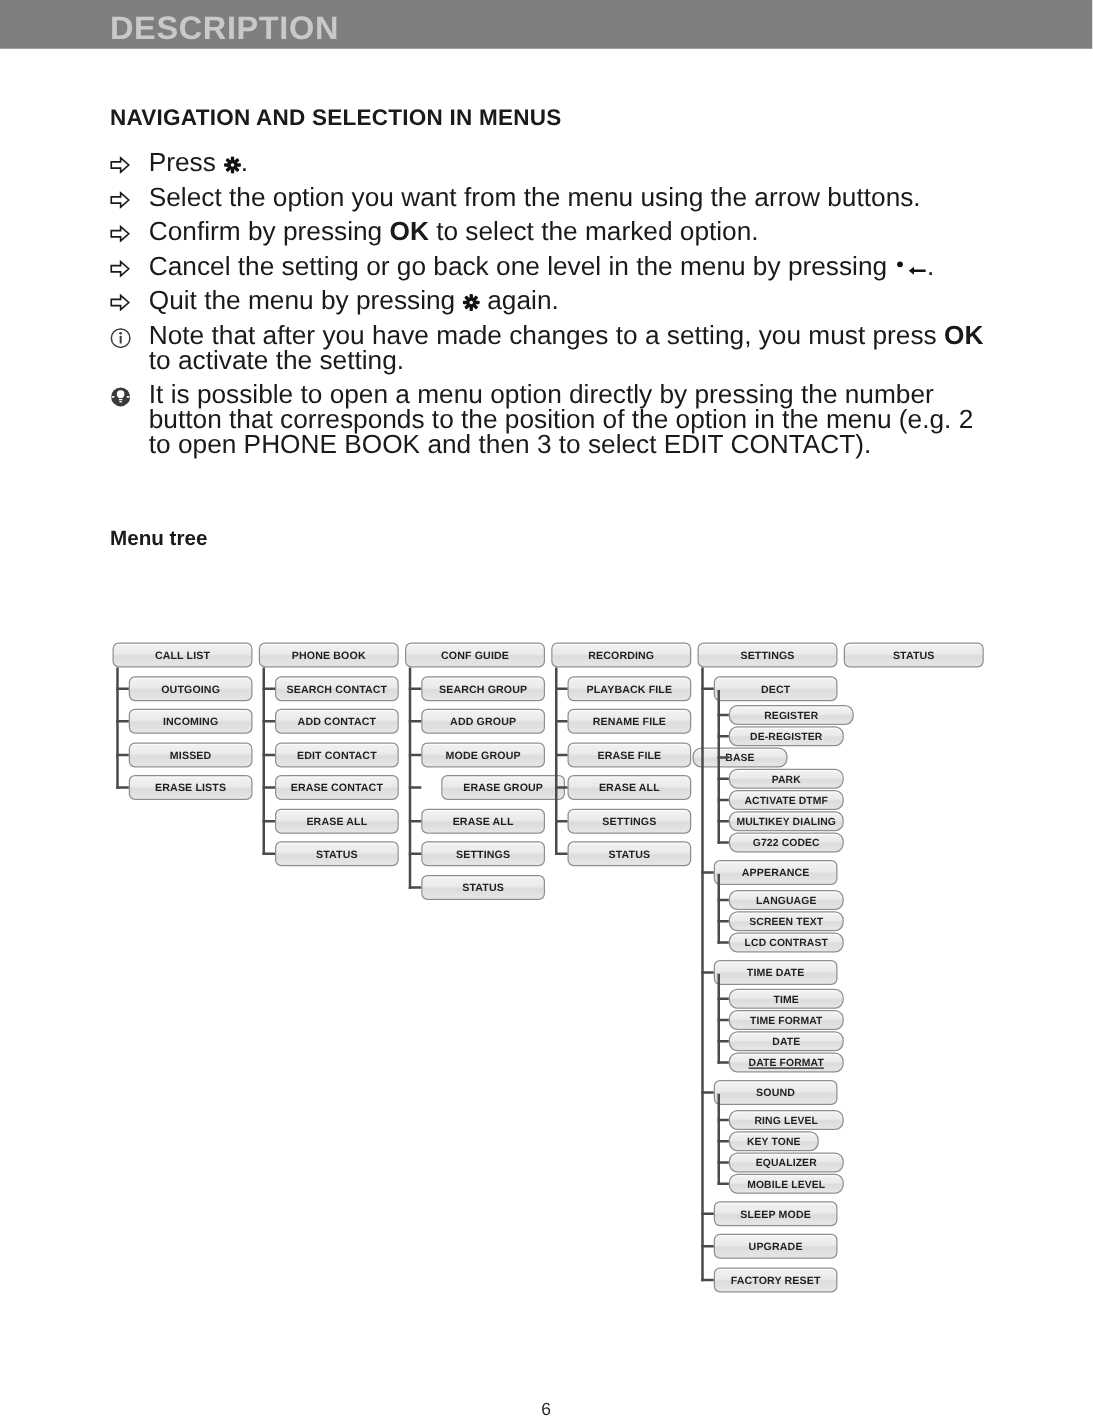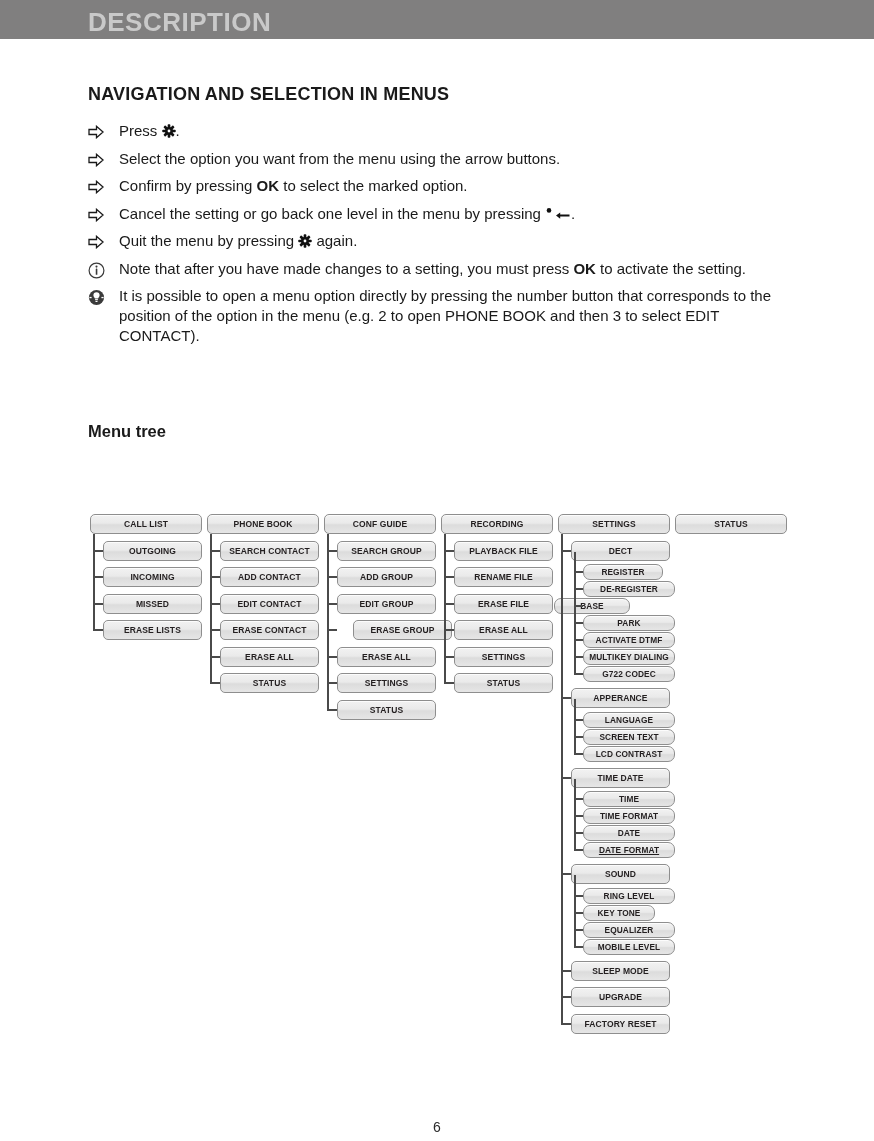--- a/index.html
+++ b/index.html
@@ -37,21 +37,21 @@
     color: #1a1a1a;
     white-space: nowrap;
   }
 
   .steps { position: absolute; left: 88px; top: 82px; width: 700px; }
 
   .step {
     display: flex;
     align-items: flex-start;
     margin-bottom: 7.5px;
-    font-size: 15px;
+    font-size: 21px;
     line-height: 20px;
     color: #1a1a1a;
   }
   .step-marker {
     width: 31px; flex: 0 0 31px;
     display: flex; align-items: flex-start;
     padding-top: 1px;
   }
   .step-text { flex: 1 1 auto; }
   .step-text b { font-weight: bold; }
@@ -248,21 +248,21 @@
       <div class="node lvl2" style="left: 220px; top: 607.5px; width: 99px; height: 20px;">ERASE ALL</div>
       <div class="connector-h" style="left: 210px; top: 616.5px; width: 10px;"></div>
       <div class="node lvl2" style="left: 220px; top: 634px; width: 99px; height: 20px;">STATUS</div>
       <div class="connector-h" style="left: 210px; top: 643px; width: 10px;"></div>
       <div class="connector-v" style="left: 210px; top: 495px; height: 150px;"></div>
       <div class="node lvl1" style="left: 324px; top: 475px; width: 112px; height: 20px;">CONF GUIDE</div>
       <div class="node lvl2" style="left: 337px; top: 501.5px; width: 99px; height: 20px;">SEARCH GROUP</div>
       <div class="connector-h" style="left: 327px; top: 510.5px; width: 10px;"></div>
       <div class="node lvl2" style="left: 337px; top: 528px; width: 99px; height: 20px;">ADD GROUP</div>
       <div class="connector-h" style="left: 327px; top: 537px; width: 10px;"></div>
-      <div class="node lvl2" style="left: 337px; top: 554.5px; width: 99px; height: 20px;">EDIT GROUP</div>
+      <div class="node lvl2" style="left: 337px; top: 554.5px; width: 99px; height: 20px;">MODE GROUP</div>
       <div class="connector-h" style="left: 327px; top: 563.5px; width: 10px;"></div>
       <div class="node lvl2" style="left: 337px; top: 581px; width: 99px; height: 20px; margin-left: 16px;">ERASE GROUP</div>
       <div class="connector-h" style="left: 327px; top: 590px; width: 10px;"></div>
       <div class="node lvl2" style="left: 337px; top: 607.5px; width: 99px; height: 20px;">ERASE ALL</div>
       <div class="connector-h" style="left: 327px; top: 616.5px; width: 10px;"></div>
       <div class="node lvl2" style="left: 337px; top: 634px; width: 99px; height: 20px;">SETTINGS</div>
       <div class="connector-h" style="left: 327px; top: 643px; width: 10px;"></div>
       <div class="node lvl2" style="left: 337px; top: 660.5px; width: 99px; height: 20px;">STATUS</div>
       <div class="connector-h" style="left: 327px; top: 669.5px; width: 10px;"></div>
       <div class="connector-v" style="left: 327px; top: 495px; height: 176.5px;"></div>
@@ -276,21 +276,21 @@
       <div class="node lvl2" style="left: 454px; top: 581px; width: 99px; height: 20px;">ERASE ALL</div>
       <div class="connector-h" style="left: 444px; top: 590px; width: 10px;"></div>
       <div class="node lvl2" style="left: 454px; top: 607.5px; width: 99px; height: 20px;">SETTINGS</div>
       <div class="connector-h" style="left: 444px; top: 616.5px; width: 10px;"></div>
       <div class="node lvl2" style="left: 454px; top: 634px; width: 99px; height: 20px;">STATUS</div>
       <div class="connector-h" style="left: 444px; top: 643px; width: 10px;"></div>
       <div class="connector-v" style="left: 444px; top: 495px; height: 150px;"></div>
       <div class="node lvl1" style="left: 558px; top: 475px; width: 112px; height: 20px;">SETTINGS</div>
       <div class="node lvl2" style="left: 571px; top: 501.5px; width: 99px; height: 20px;">DECT</div>
       <div class="connector-h" style="left: 561px; top: 510.5px; width: 10px;"></div>
-      <div class="node lvl3" style="left: 583px; top: 525px; width: 80px; height: 16px;">REGISTER</div>
+      <div class="node lvl3" style="left: 583px; top: 525px; width: 100px; height: 16px;">REGISTER</div>
       <div class="connector-h" style="left: 574px; top: 532px; width: 9px;"></div>
       <div class="node lvl3" style="left: 583px; top: 542px; width: 92px; height: 16px;">DE-REGISTER</div>
       <div class="connector-h" style="left: 574px; top: 549px; width: 9px;"></div>
       <div class="node lvl3" style="left: 554px; top: 559px; width: 76px; height: 16px;">BASE</div>
       <div class="connector-h" style="left: 574px; top: 566px; width: 9px;"></div>
       <div class="node lvl3" style="left: 583px; top: 576px; width: 92px; height: 16px;">PARK</div>
       <div class="connector-h" style="left: 574px; top: 583px; width: 9px;"></div>
       <div class="node lvl3" style="left: 583px; top: 593px; width: 92px; height: 16px;">ACTIVATE DTMF</div>
       <div class="connector-h" style="left: 574px; top: 600px; width: 9px;"></div>
       <div class="node lvl3" style="left: 583px; top: 610px; width: 92px; height: 16px;">MULTIKEY DIALING</div>

